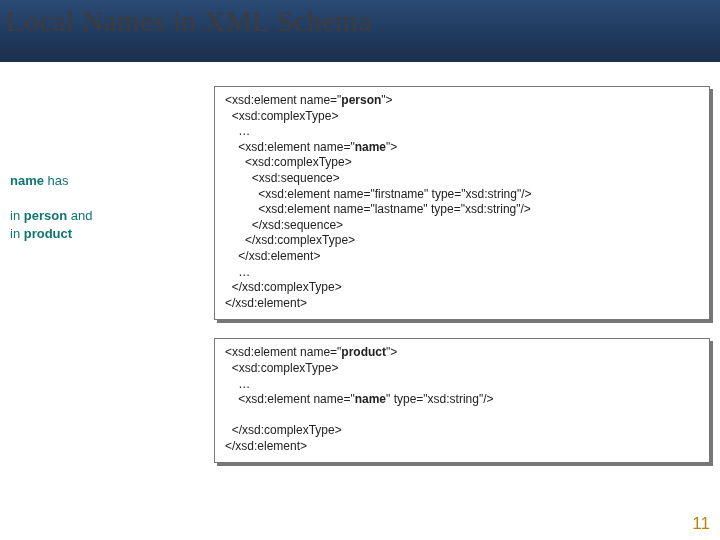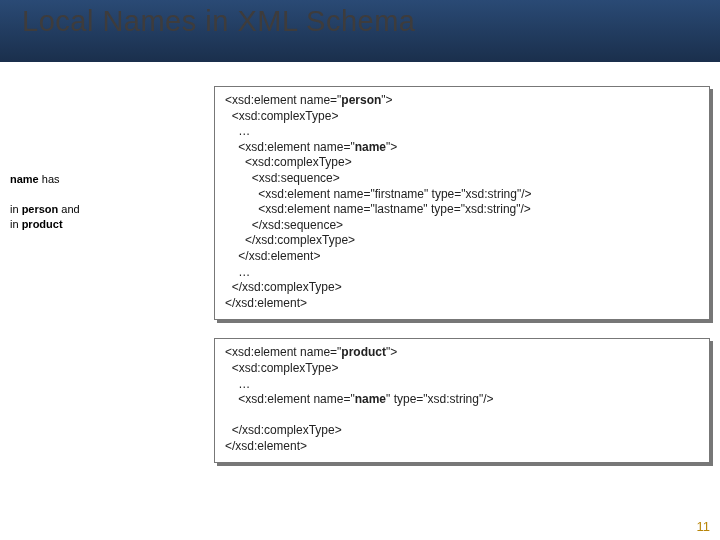--- a/index.html
+++ b/index.html
@@ -19,42 +19,42 @@
   }
   .title-band {
     background: #1f3a5f;
     background: linear-gradient(#2a4a75, #1a2f4c);
     height: 62px;
     width: 100%;
   }
   .title-top {
     position: absolute;
     top: 5px;
-    left: 22px;
-    font-family: Liberation Sans, sans-serif;
+    left: 6px;
+    font-family: Liberation Serif, serif;
     font-weight: 400;
     font-size: 29px;
     color: #3e3c3c;
     letter-spacing: 0.5px;
   }
   .body {
     position: absolute;
     top: 86px;
     left: 10px;
     right: 10px;
     bottom: 24px;
     display: flex;
     gap: 8px;
   }
   .left-col {
     width: 196px;
     padding-top: 86px;
-    font-size: 11px;
+    font-size: 13px;
     line-height: 1.35;
-    color: #000000;
+    color: #0f766e;
   }
   .left-col b { font-weight: 700; }
   .right-col {
     flex: 1;
     display: flex;
     flex-direction: column;
     gap: 18px;
   }
   .code-box {
     border: 1px solid #777;
@@ -65,21 +65,21 @@
     line-height: 1.3;
     font-family: Verdana, Geneva, sans-serif;
     color: #222;
     white-space: pre;
   }
   .code-box b { font-weight: 700; }
   .slide-num {
     position: absolute;
     right: 10px;
     bottom: 6px;
-    font-size: 13px;
+    font-size: 17px;
     color: #b8860b;
   }
 </style>
 </head>
 <body>
 
 <div class="slide">
   <div class="title-top">Local Names in XML Schema</div>
   <div class="title-band"></div>
 

